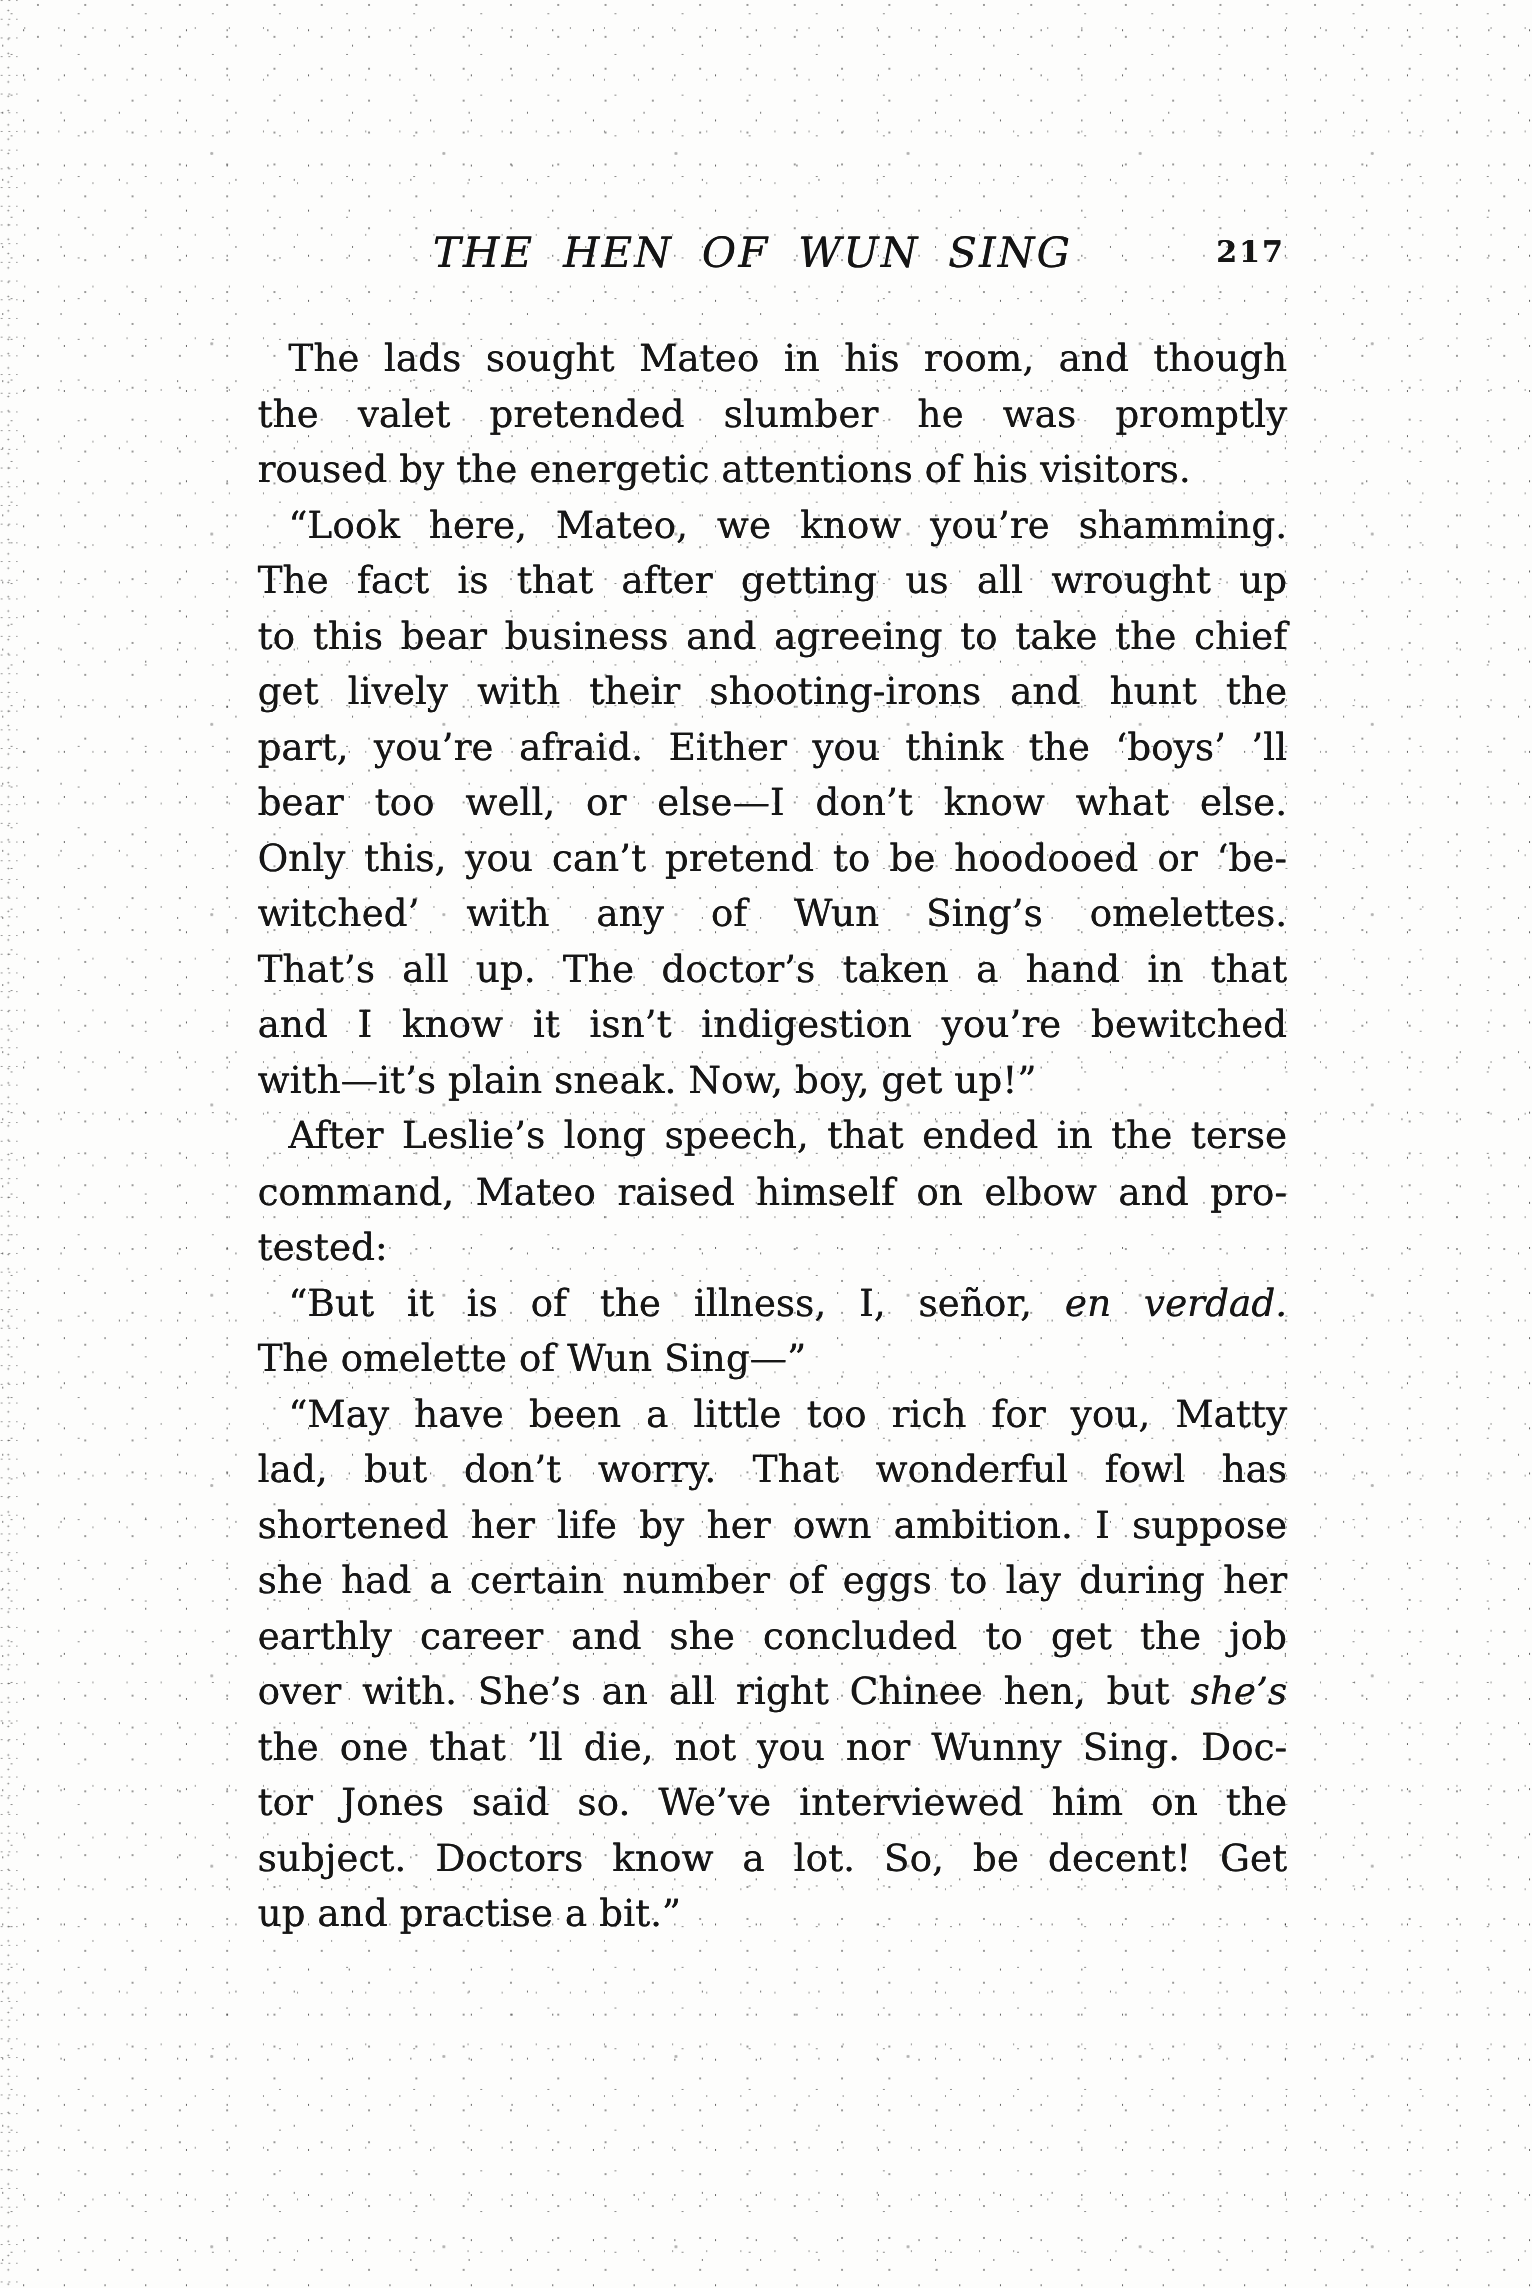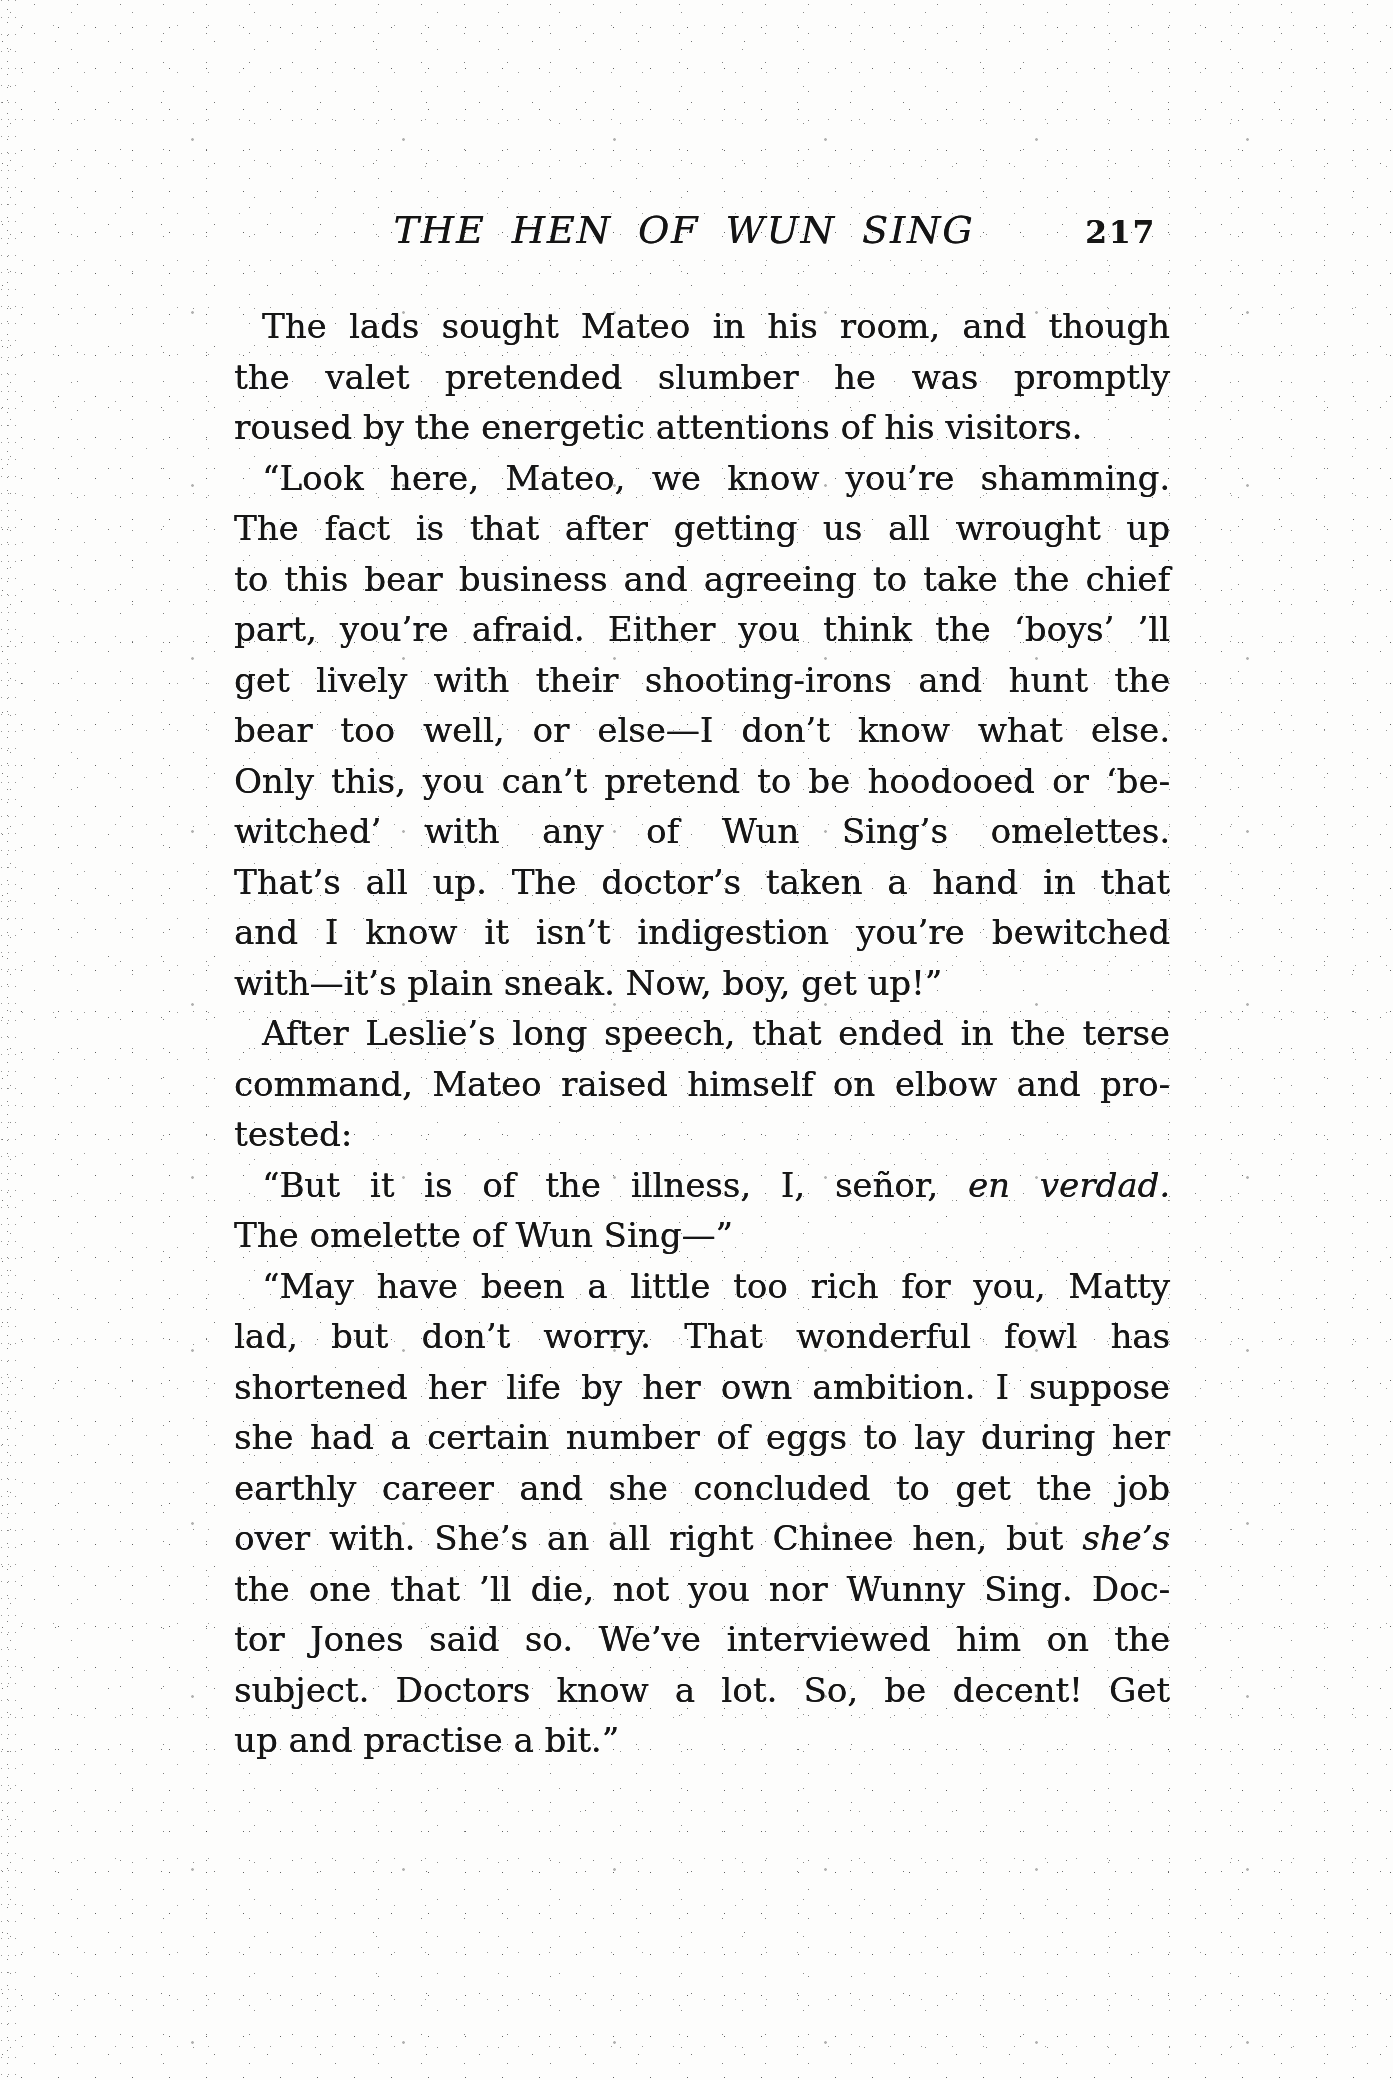--- a/index.html
+++ b/index.html
@@ -43,23 +43,23 @@
     text-align: center;
     font-style: italic;
     font-size: 38px;
     letter-spacing: 2px;
     word-spacing: 12px;
     color: #141414;
     text-shadow: 0.3px 0 0 currentColor;
   }
   .page-number {
     position: absolute;
-    right: 14px;
+    right: 2px;
     top: 6px;
-    font-size: 31px;
+    font-size: 27px;
     font-weight: bold;
     letter-spacing: 2px;
     text-shadow: 0.3px 0 0 currentColor;
   }
   .text-block {
     position: absolute;
     top: 301px;
     left: 198px;
     width: 972px;
   }
@@ -89,22 +89,22 @@
     <div class="head-title">THE HEN OF WUN SING</div>
     <div class="page-number">217</div>
   </div>
   <div class="text-block">
       <div class="line indent"><span>The lads sought Mateo in his room, and though</span></div>
       <div class="line"><span>the valet pretended slumber he was promptly</span></div>
       <div class="line last"><span>roused by the energetic attentions of his visitors.</span></div>
       <div class="line indent"><span>“Look here, Mateo, we know you’re shamming.</span></div>
       <div class="line"><span>The fact is that after getting us all wrought up</span></div>
       <div class="line"><span>to this bear business and agreeing to take the chief</span></div>
+      <div class="line"><span>get lively with their shooting-irons and hunt the</span></div>
       <div class="line"><span>part, you’re afraid. Either you think the ‘boys’ ’ll</span></div>
-      <div class="line"><span>get lively with their shooting-irons and hunt the</span></div>
       <div class="line"><span>bear too well, or else—I don’t know what else.</span></div>
       <div class="line"><span>Only this, you can’t pretend to be hoodooed or ‘be-</span></div>
       <div class="line"><span>witched’ with any of Wun Sing’s omelettes.</span></div>
       <div class="line"><span>That’s all up. The doctor’s taken a hand in that</span></div>
       <div class="line"><span>and I know it isn’t indigestion you’re bewitched</span></div>
       <div class="line last"><span>with—it’s plain sneak.  Now, boy, get up!”</span></div>
       <div class="line indent"><span>After Leslie’s long speech, that ended in the terse</span></div>
       <div class="line"><span>command, Mateo raised himself on elbow and pro-</span></div>
       <div class="line last"><span>tested:</span></div>
       <div class="line indent"><span>“But it is of the illness, I, señor, </span><em>en verdad.</em></div>

